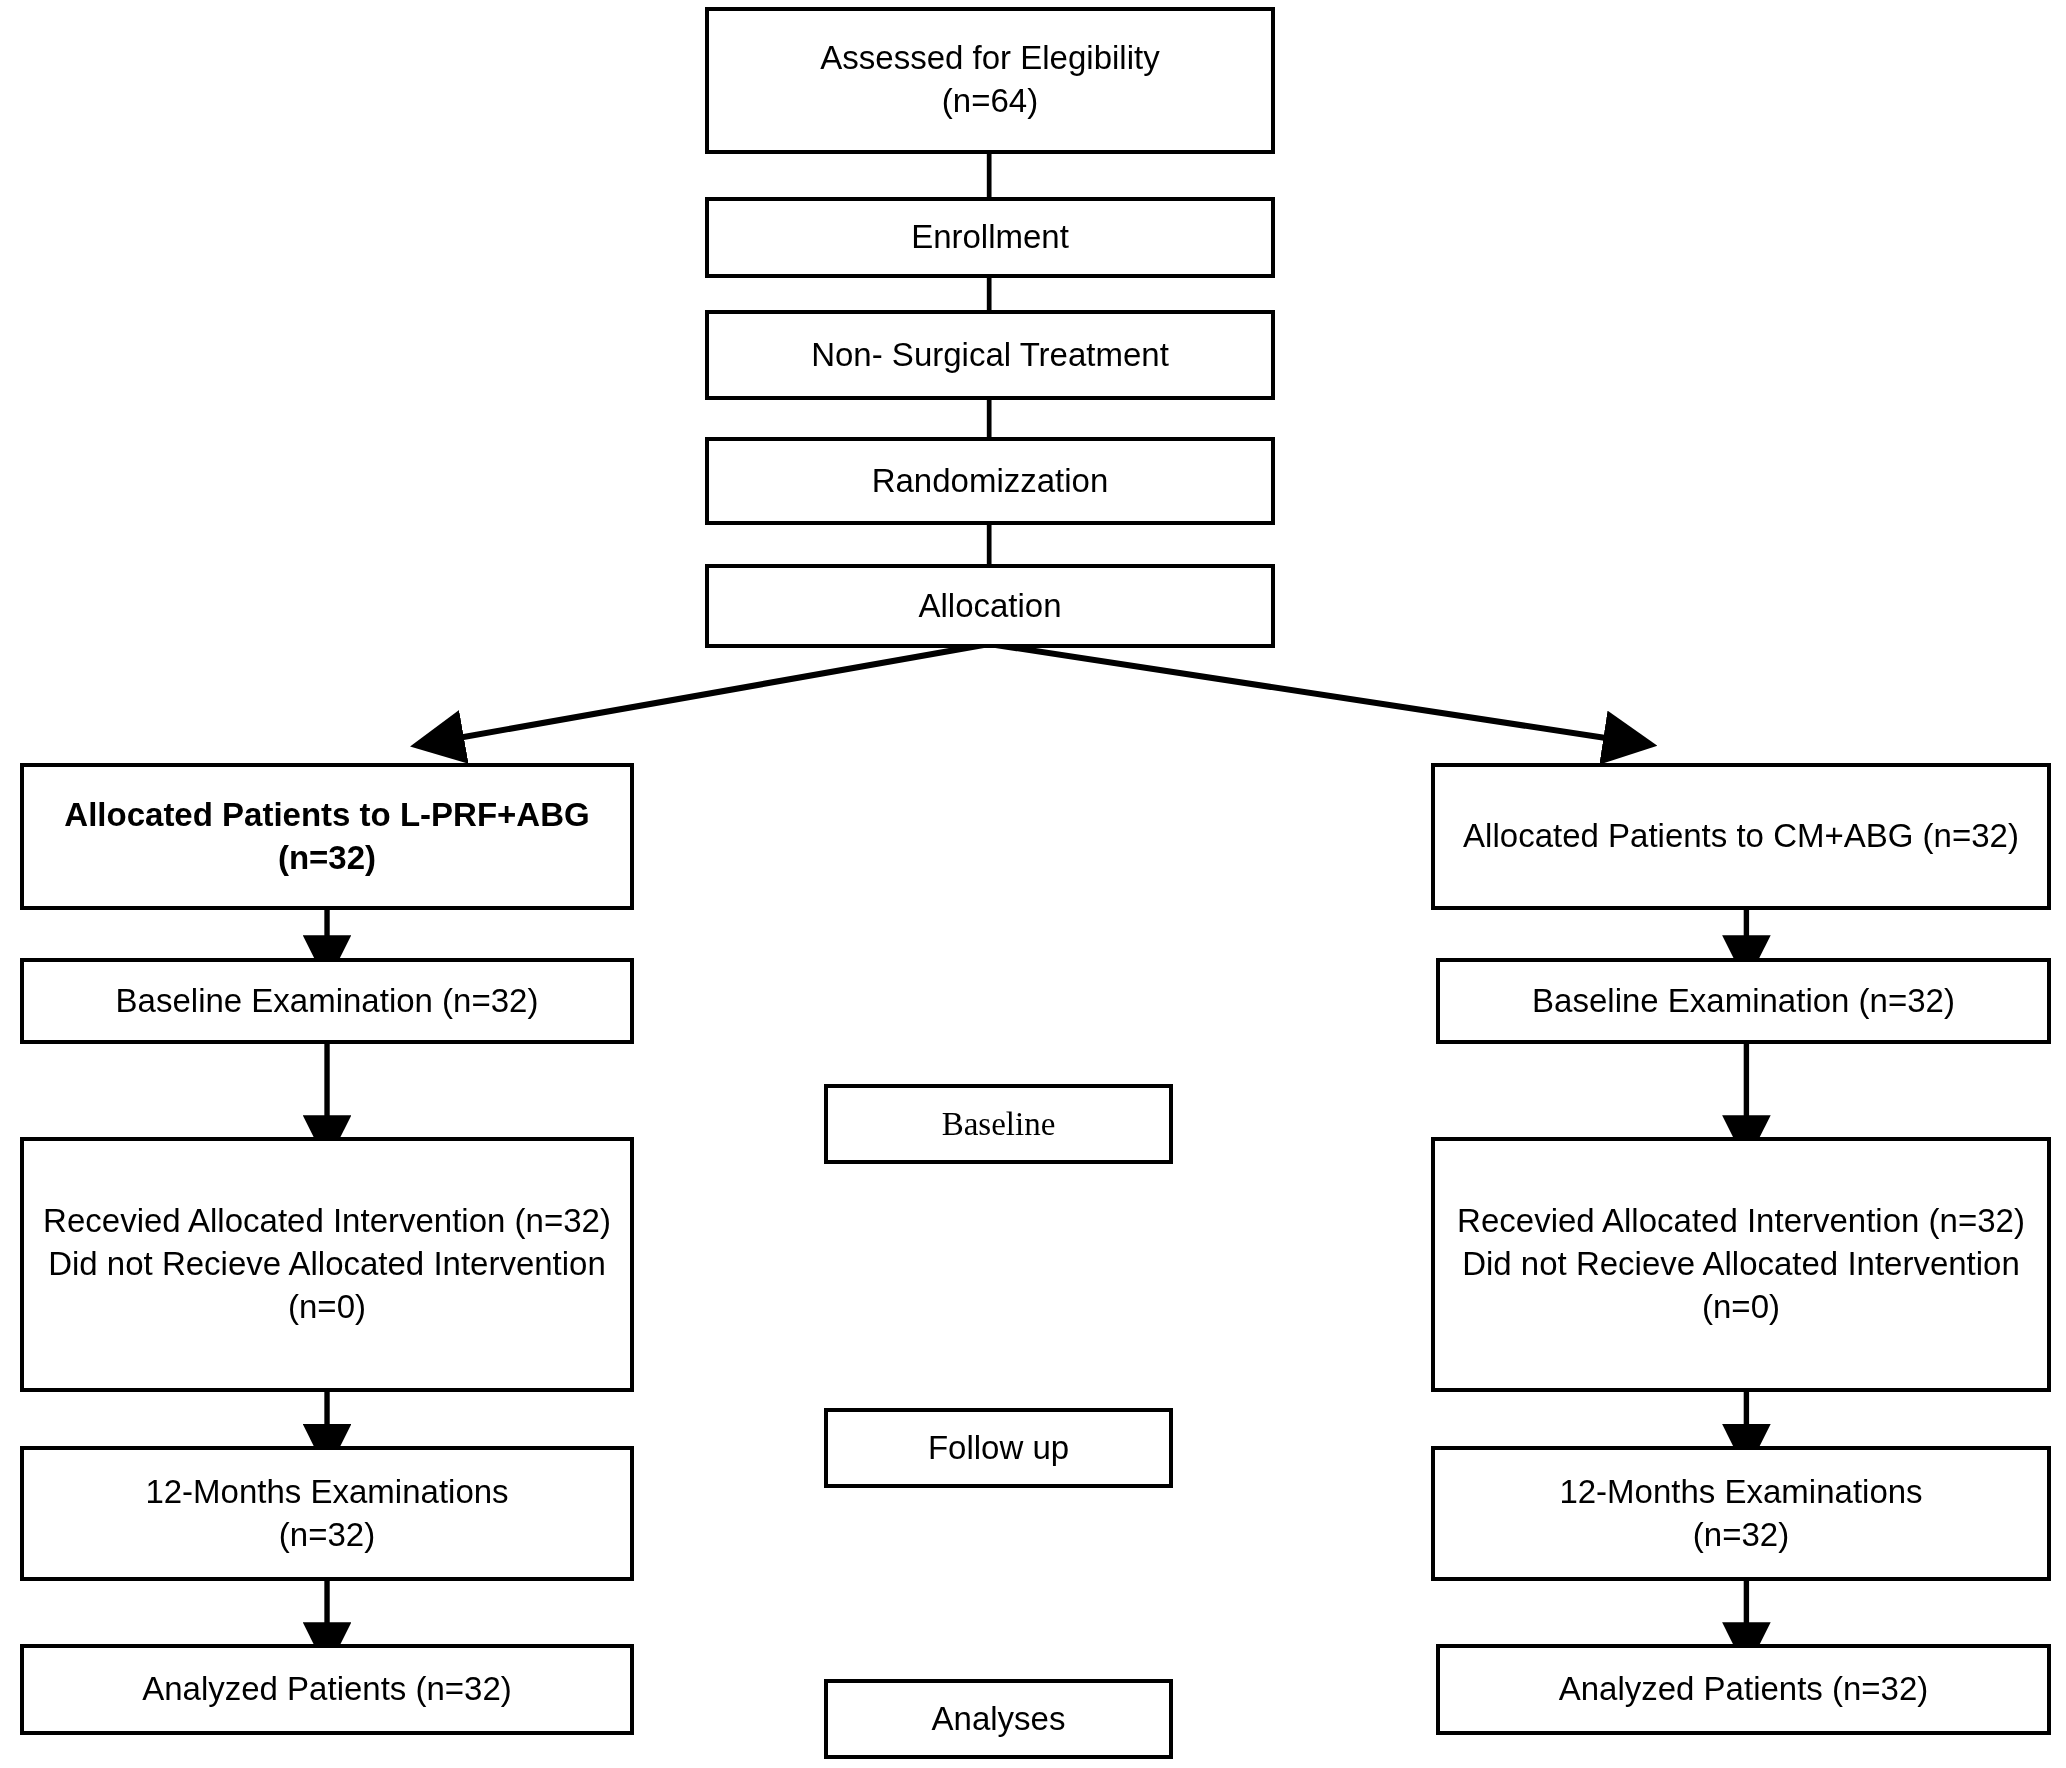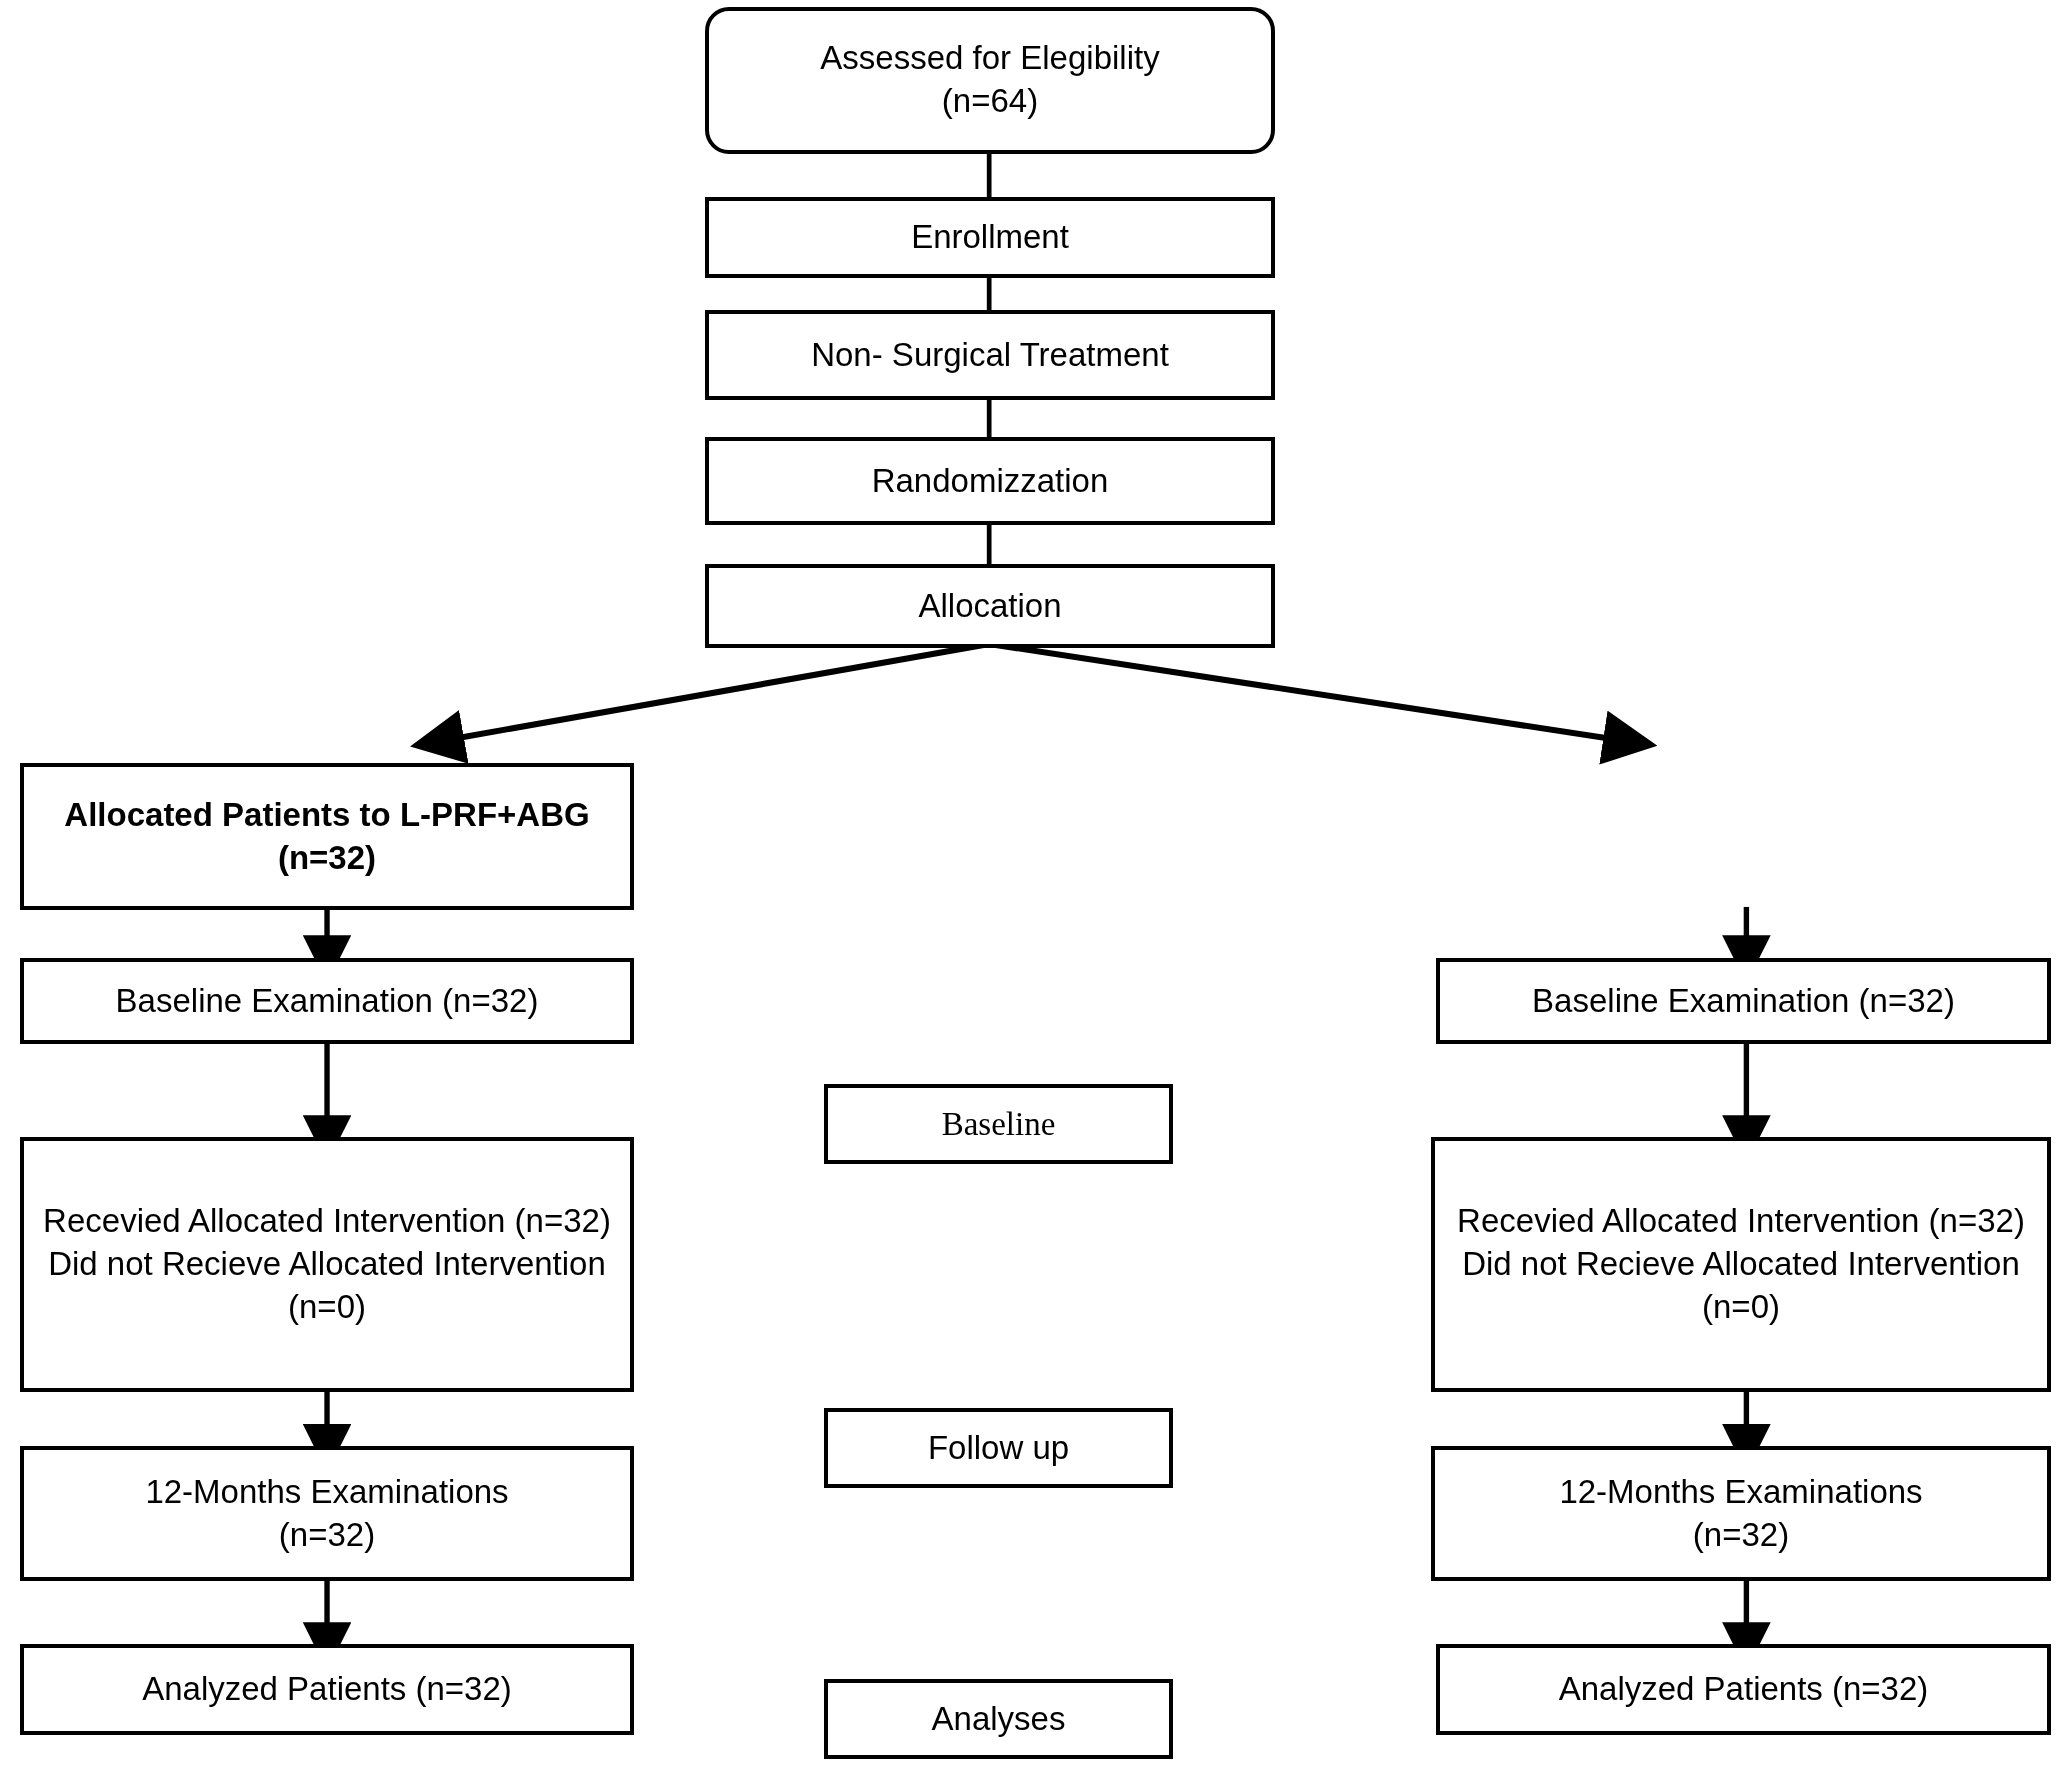--- a/index.html
+++ b/index.html
@@ -50,21 +50,21 @@
     <line x1="485" y1="1545" x2="485" y2="1690" stroke="#000000" stroke-width="8" marker-end="url(#arrowhead)"></line>
     <line x1="485" y1="2060" x2="485" y2="2148" stroke="#000000" stroke-width="8" marker-end="url(#arrowhead)"></line>
     <line x1="485" y1="2340" x2="485" y2="2442" stroke="#000000" stroke-width="8" marker-end="url(#arrowhead)"></line>
 
     <line x1="2590" y1="1345" x2="2590" y2="1423" stroke="#000000" stroke-width="8" marker-end="url(#arrowhead)"></line>
     <line x1="2590" y1="1545" x2="2590" y2="1690" stroke="#000000" stroke-width="8" marker-end="url(#arrowhead)"></line>
     <line x1="2590" y1="2060" x2="2590" y2="2148" stroke="#000000" stroke-width="8" marker-end="url(#arrowhead)"></line>
     <line x1="2590" y1="2340" x2="2590" y2="2442" stroke="#000000" stroke-width="8" marker-end="url(#arrowhead)"></line>
   </svg>
 
-  <div class="box" style="left:705px;top:6.7px;width:570px;height:147px;border-radius:24px;">Assessed for Elegibility
+  <div class="box" style="left:705px;top:6.7px;width:570px;height:147px;">Assessed for Elegibility
 (n=64)</div>
 
   <div class="box" style="left:705px;top:197px;width:570px;height:81px;">Enrollment</div>
 
   <div class="box" style="left:705px;top:310px;width:570px;height:90px;">Non- Surgical Treatment</div>
 
   <div class="box" style="left:705px;top:437px;width:570px;height:88px;">Randomizzation</div>
 
   <div class="box" style="left:705px;top:564px;width:570px;height:84px;">Allocation</div>
 
@@ -73,20 +73,21 @@
   <div class="box" style="left:20px;top:958px;width:614px;height:86px;">Baseline Examination (n=32)</div>
 
   <div class="box" style="left:20px;top:1137px;width:614px;height:255px;">Recevied Allocated Intervention (n=32)
 Did not Recieve Allocated Intervention (n=0)</div>
 
   <div class="box" style="left:20px;top:1446px;width:614px;height:135px;">12-Months Examinations
 (n=32)</div>
 
   <div class="box" style="left:20px;top:1644px;width:614px;height:91px;">Analyzed Patients (n=32)</div>
 
+  <div class="box" style="left:1431px;top:763px;width:620px;height:147px;">Allocated Patients to CM+ABG (n=32)</div>
 
   <div class="box" style="left:1436px;top:958px;width:615px;height:86px;">Baseline Examination (n=32)</div>
 
   <div class="box" style="left:1431px;top:1137px;width:620px;height:255px;">Recevied Allocated Intervention (n=32)
 Did not Recieve Allocated Intervention (n=0)</div>
 
   <div class="box" style="left:1431px;top:1446px;width:620px;height:135px;">12-Months Examinations
 (n=32)</div>
 
   <div class="box" style="left:1436px;top:1644px;width:615px;height:91px;">Analyzed Patients (n=32)</div>

